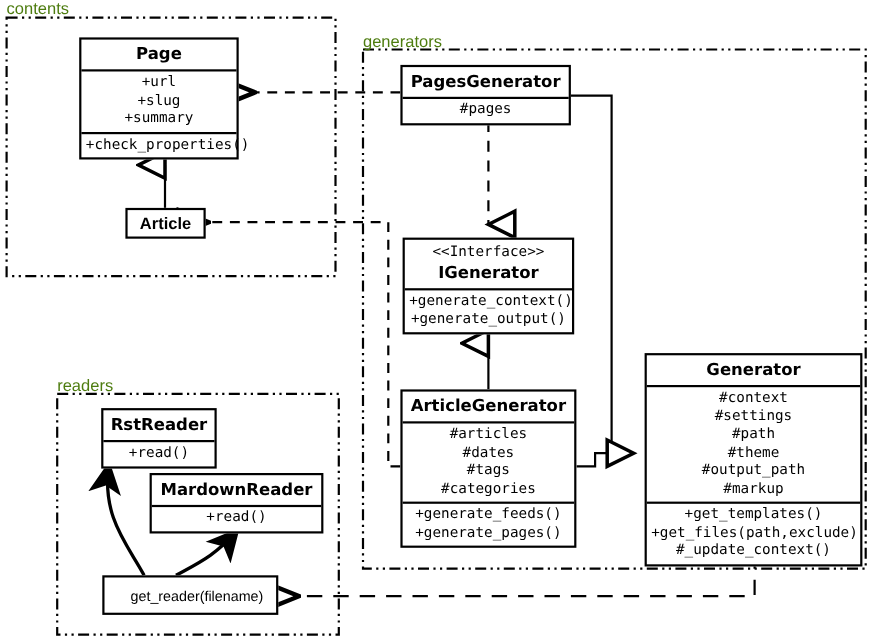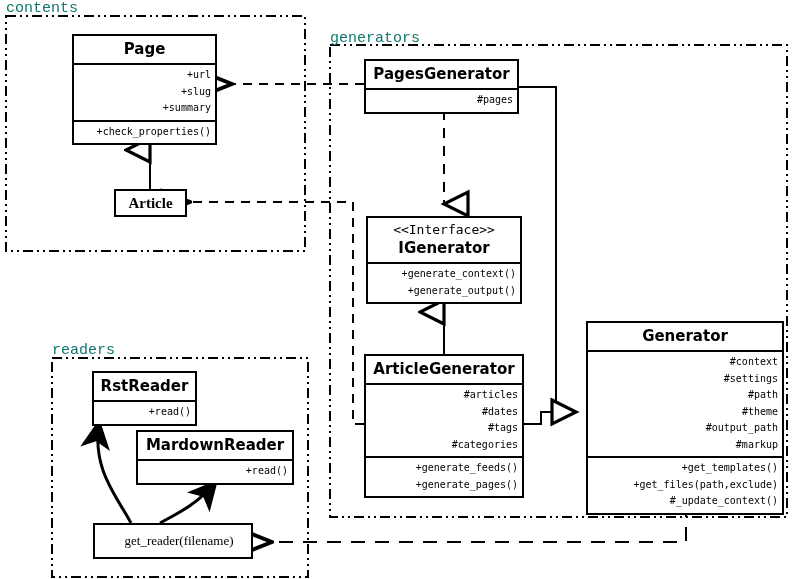--- a/index.html
+++ b/index.html
@@ -15,23 +15,23 @@
     font-family: "DejaVu Sans", sans-serif;
     overflow: hidden;
   }
   #diagram-svg {
     position: absolute;
     left: 0;
     top: 0;
   }
   .pkg-label {
     position: absolute;
-    font-family: Liberation Mono, monospace;
+    font-family: Liberation Sans, sans-serif;
     font-size: 15px;
-    color: #0f766e;
+    color: #4d7c0f;
     white-space: nowrap;
   }
   .umlbox {
     position: absolute;
     box-sizing: border-box;
     border: 2px solid #000000;
     background: #ffffff;
   }
   .umlbox .sect {
     box-sizing: border-box;
@@ -50,34 +50,34 @@
   }
   .umlbox .stereo {
     text-align: center;
     font-weight: normal;
     font-size: 13px;
     line-height: 17px;
     font-family: "DejaVu Sans Mono", monospace;
   }
   .umlbox .members {
     font-family: "DejaVu Sans Mono", monospace;
-    font-size: 10px;
+    font-size: 13px;
     line-height: 16.5px;
-    text-align: right;
+    text-align: center;
     white-space: nowrap;
   }
   .plainbox {
     position: absolute;
     box-sizing: border-box;
     border: 2px solid #000000;
     background: #ffffff;
     display: flex;
     align-items: center;
     justify-content: center;
-    font-family: Liberation Serif, serif;
+    font-family: Liberation Sans, sans-serif;
     font-size: 13px;
     white-space: nowrap;
   }
 </style>
 </head>
 <body>
 
 <div id="canvas">
 
   <svg id="diagram-svg" width="803" height="579">

